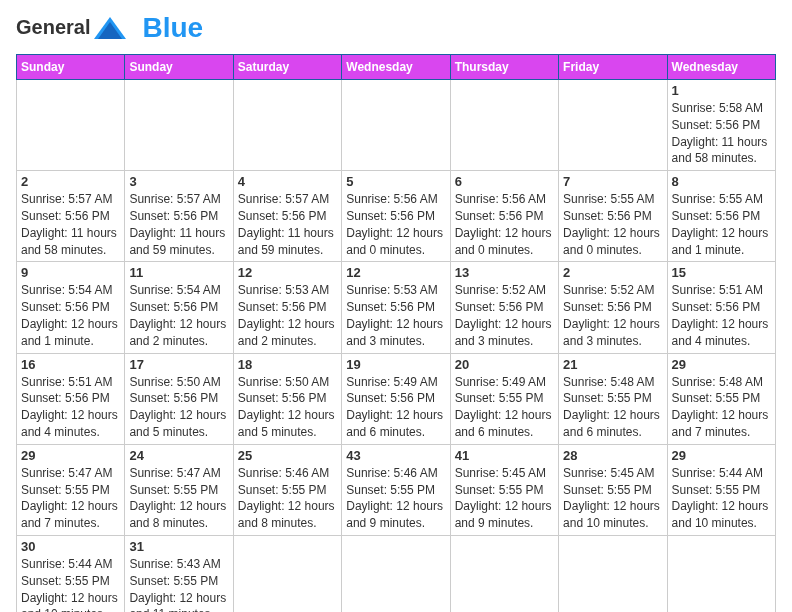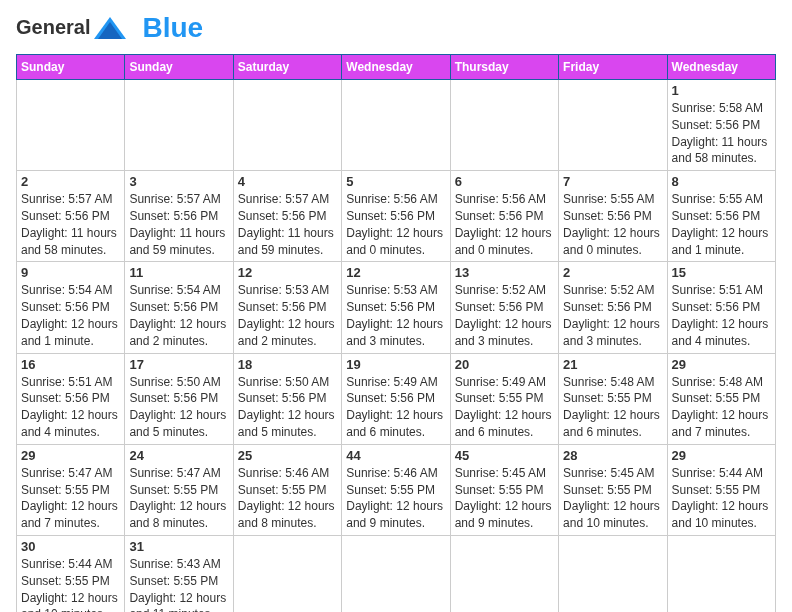--- a/index.html
+++ b/index.html
@@ -269,27 +269,27 @@
 Sunset: 5:55 PM
 Daylight: 12 hours and 8 minutes.</div>
         </td>
         <td>
           <span class="day-number">25</span>
           <div class="day-info" style="white-space: pre-line;">Sunrise: 5:46 AM
 Sunset: 5:55 PM
 Daylight: 12 hours and 8 minutes.</div>
         </td>
         <td>
-          <span class="day-number">44</span>
+          <span class="day-number">43</span>
           <div class="day-info" style="white-space: pre-line;">Sunrise: 5:46 AM
 Sunset: 5:55 PM
 Daylight: 12 hours and 9 minutes.</div>
         </td>
         <td>
-          <span class="day-number">45</span>
+          <span class="day-number">41</span>
           <div class="day-info" style="white-space: pre-line;">Sunrise: 5:45 AM
 Sunset: 5:55 PM
 Daylight: 12 hours and 9 minutes.</div>
         </td>
         <td>
           <span class="day-number">28</span>
           <div class="day-info" style="white-space: pre-line;">Sunrise: 5:45 AM
 Sunset: 5:55 PM
 Daylight: 12 hours and 10 minutes.</div>
         </td>

